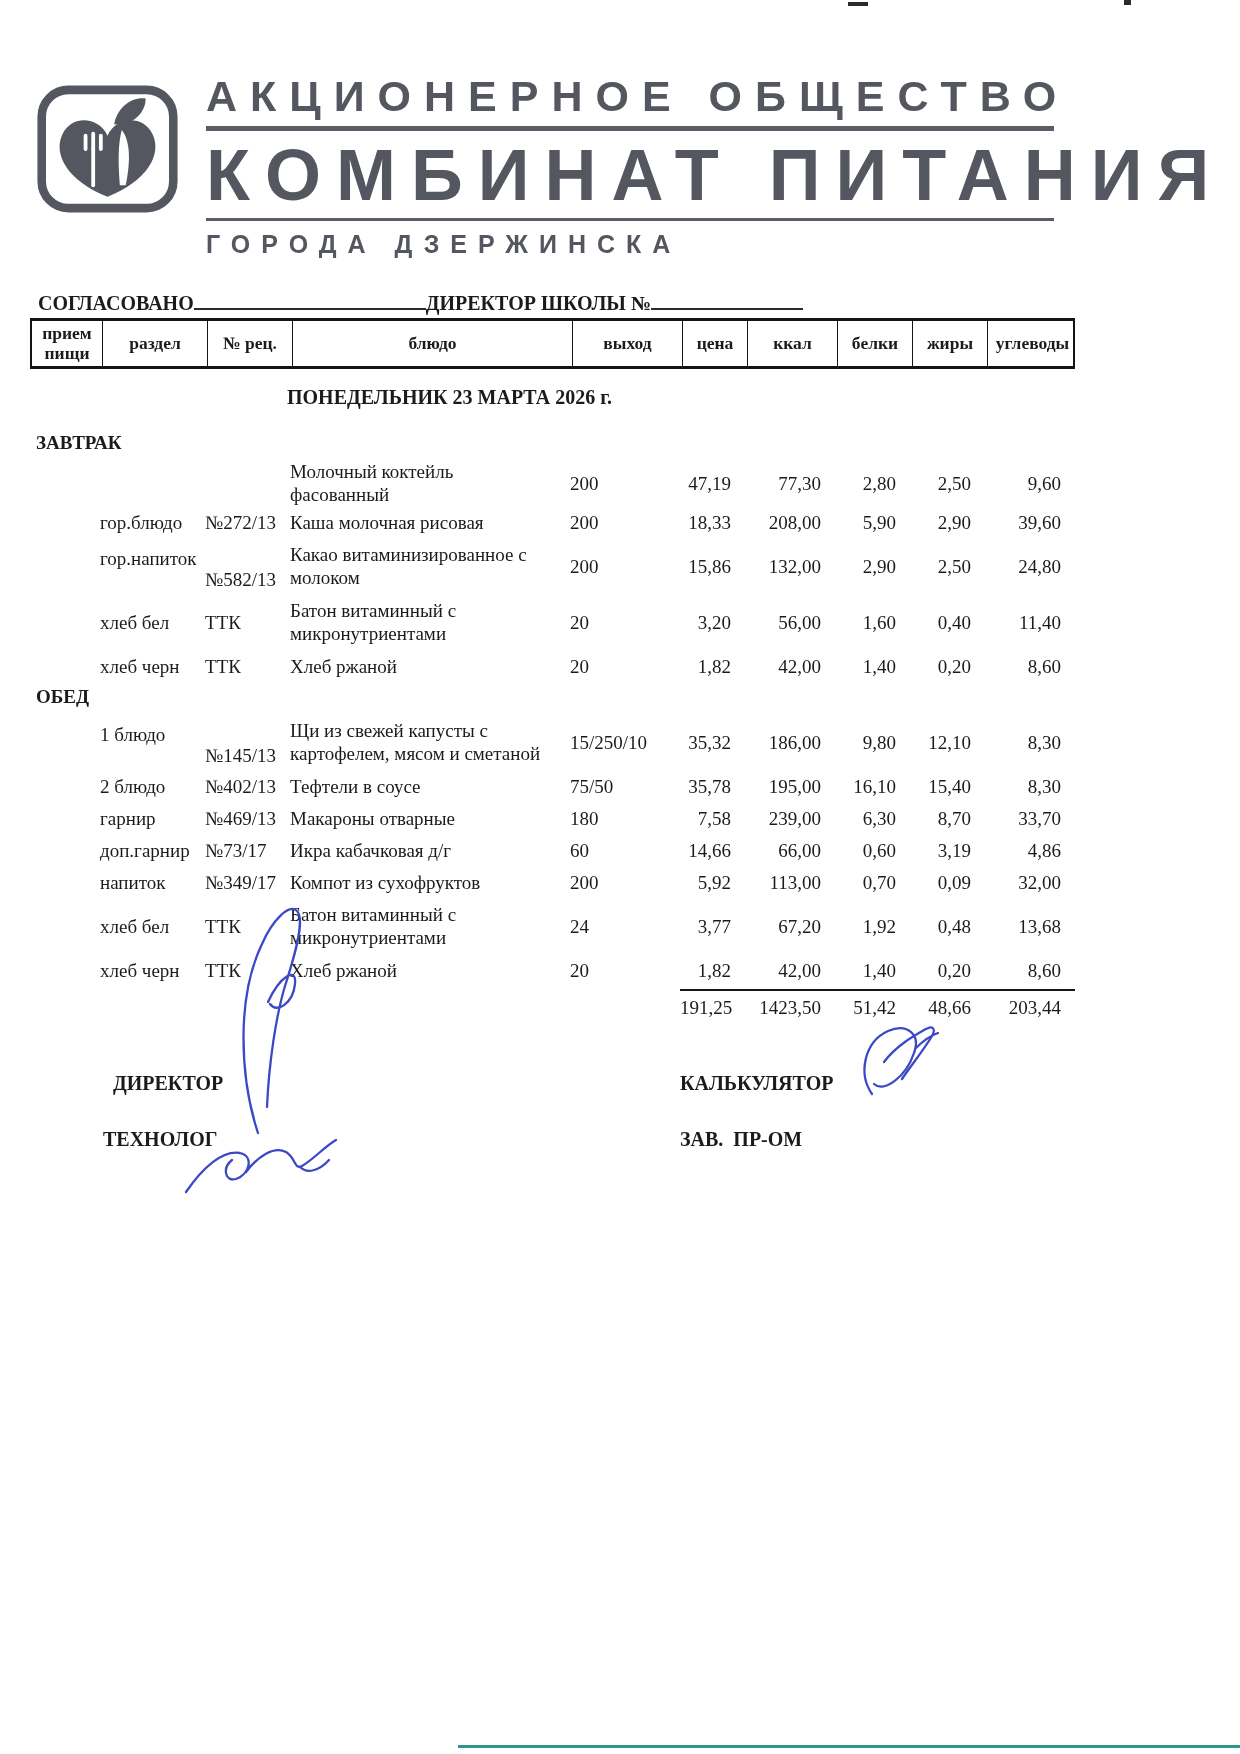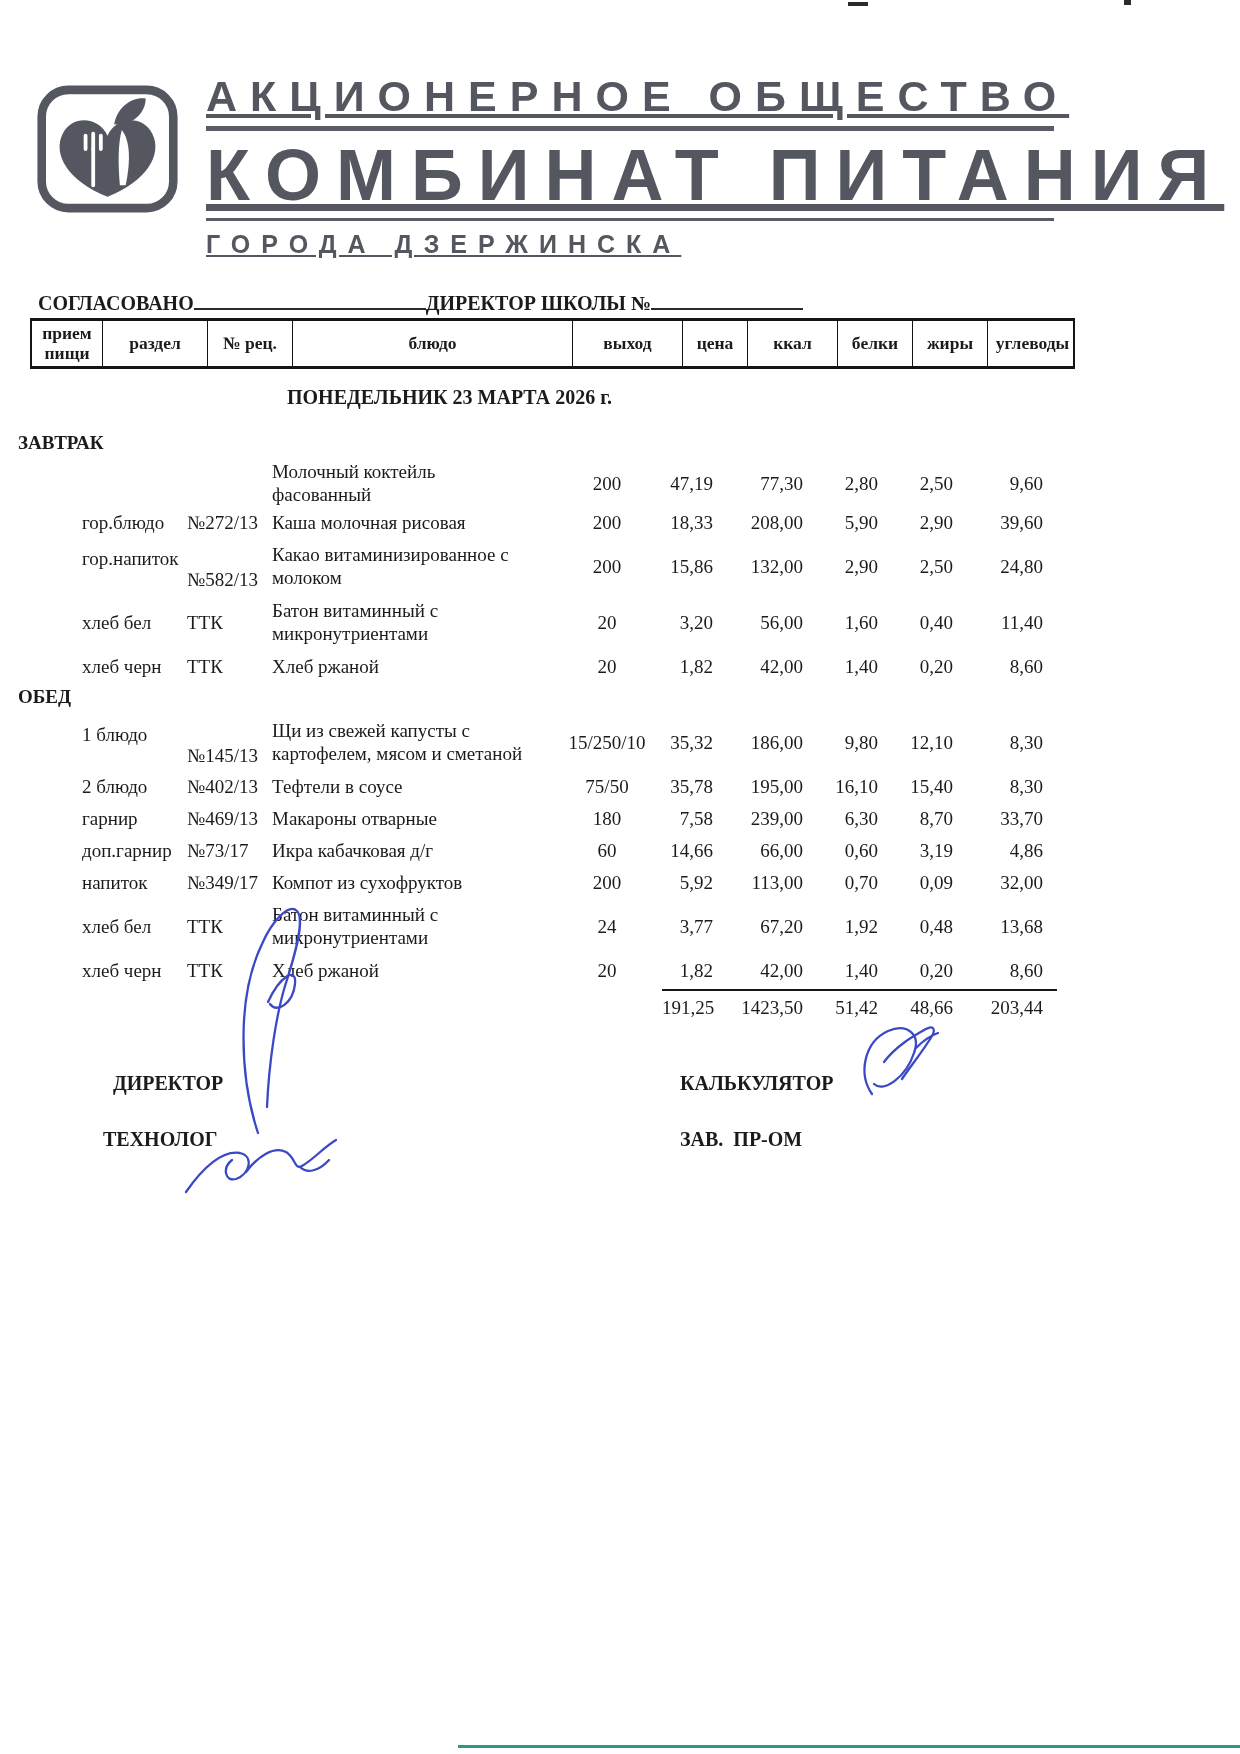--- a/index.html
+++ b/index.html
@@ -5,21 +5,21 @@
   html,body{margin:0;padding:0;background:#9a9a9a;}
   .page{position:relative;width:1240px;height:1754px;margin:0 auto;background:#ffffff;
         font-family:"Liberation Serif",serif;color:#1b1b1b;overflow:hidden;}
 
   
   .scan-mark{position:absolute;background:#2b2b2b;}
 
   
   .logo-box{position:absolute;left:36px;top:84px;}
   .org{position:absolute;left:206px;top:72px;color:#54575f;
-       font-family:"Liberation Sans",sans-serif;font-weight:bold;text-decoration:underline;}
+       font-family:"Liberation Sans",sans-serif;font-weight:bold;}
   .org-line1{font-size:43px;letter-spacing:13px;white-space:nowrap;}
   .org-rule1{height:5px;background:#5a5d66;width:848px;margin-top:5px;}
   .org-line2{font-size:72px;letter-spacing:15px;white-space:nowrap;margin-top:3px;}
   .org-rule2{height:3px;background:#5a5d66;width:848px;margin-top:2px;}
   .org-line3{font-size:25px;letter-spacing:11px;white-space:nowrap;margin-top:9px;font-weight:600;}
 
   
   .agree{position:absolute;left:38px;top:288px;font-size:20px;font-weight:bold;white-space:nowrap;}
   .fill-line{display:inline-block;border-bottom:2px solid #2a2a2a;height:20px;vertical-align:baseline;}
   .fill-line.w1{width:232px;}
@@ -32,28 +32,28 @@
          border-left:2px solid #141414;border-right:2px solid #141414;}
   .th{border-left:1.5px solid #141414;min-height:44px;box-sizing:border-box;
       display:flex;align-items:center;justify-content:center;text-align:center;
       font-weight:bold;font-size:17.5px;line-height:1.12;padding:3px 2px;}
   .th:first-child{border-left:none;}
 
   
   .date-title{position:absolute;left:287px;top:386px;font-size:20px;font-weight:bold;}
 
   
-  .menu{position:absolute;left:12px;top:428px;width:1045px;font-size:19px;}
+  .menu{position:absolute;left:30px;top:428px;width:1045px;font-size:19px;}
   .section-label{font-weight:bold;font-size:19px;padding:4px 0 6px 6px;}
   .row{display:grid;grid-template-columns:70px 105px 85px 280px 110px 65px 90px 75px 75px 90px;
        min-height:32px;align-items:center;line-height:1.22;}
   .row.tall{min-height:56px;}
   .cell{box-sizing:border-box;}
   .c-dish{padding-right:22px;}
-  .c-out{text-align:center;}
+  .c-out{}
   .c-price,.c-kcal,.c-prot,.c-fat,.c-carb{text-align:right;padding-right:14px;}
   .rec-low .c-rec{align-self:end;padding-bottom:3px;}
   .rec-low .c-razdel{transform:translateY(-8px);}
   .totals-rule{margin-left:650px;width:395px;border-top:2.5px solid #161616;margin-top:3px;}
   .row.totals{font-weight:normal;min-height:32px;}
 
   
   .sig-label{position:absolute;font-size:20px;font-weight:bold;white-space:pre;}
   .lab-director{left:113px;top:1072px;}
   .lab-technolog{left:103px;top:1128px;}

